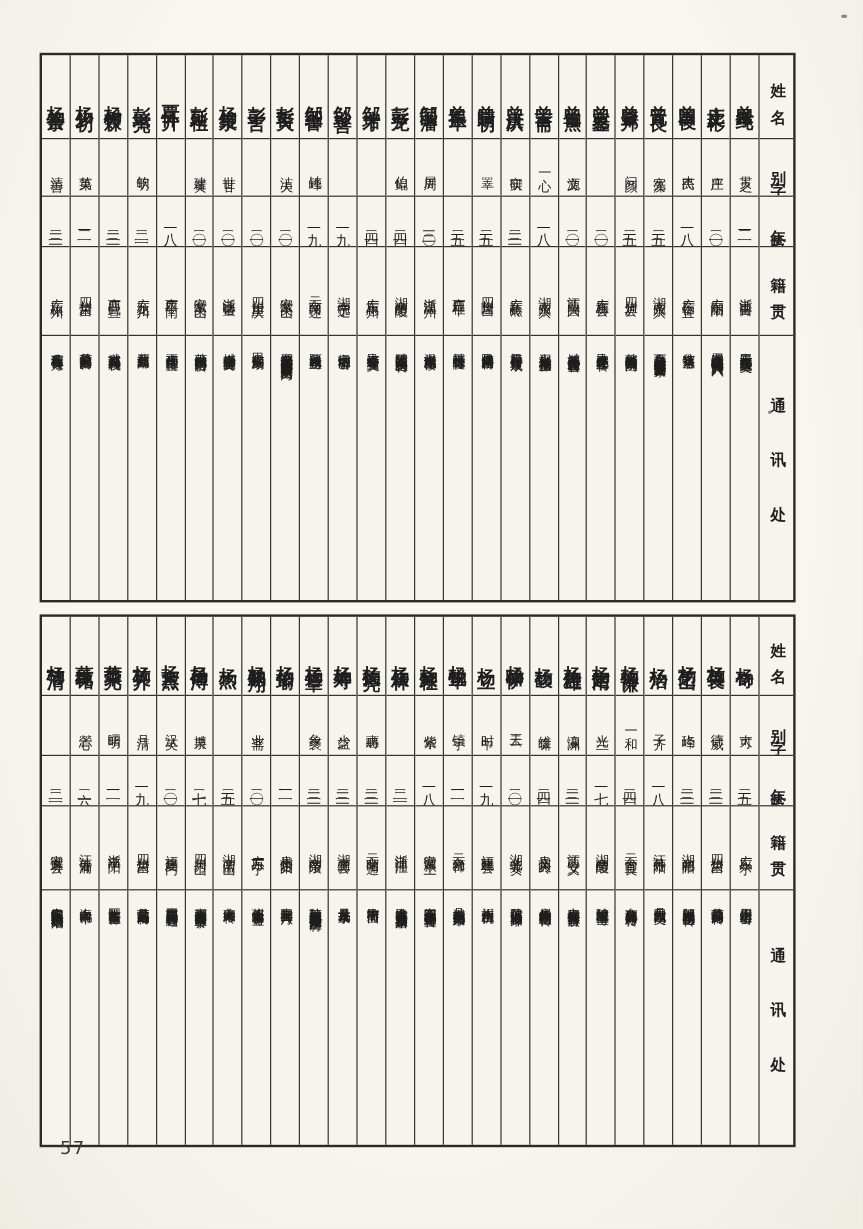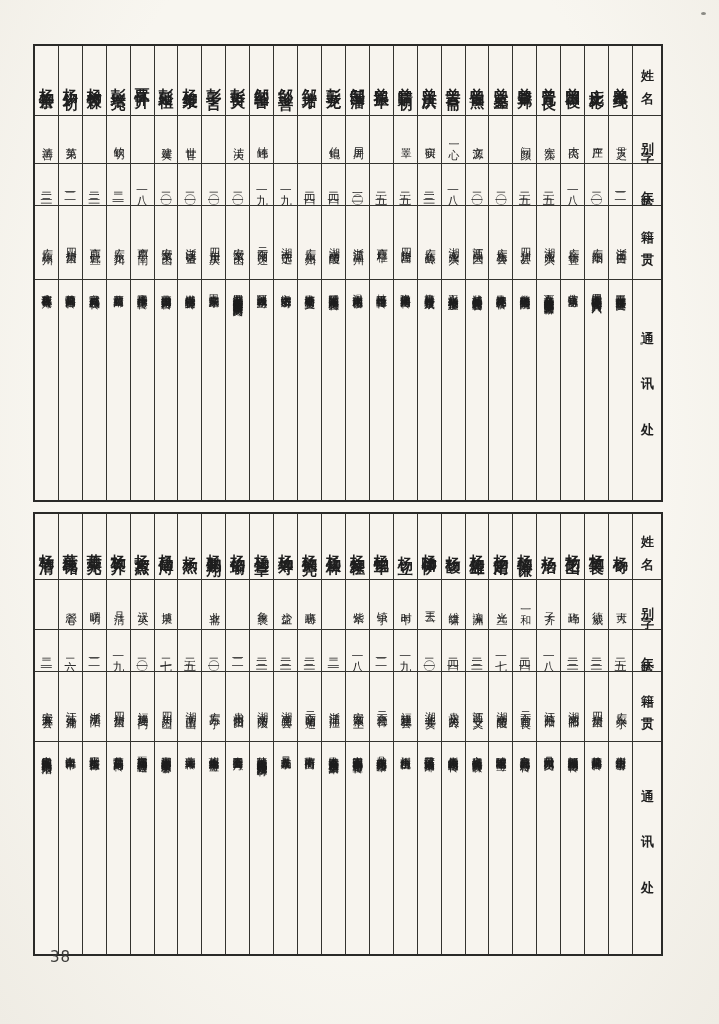--- a/index.html
+++ b/index.html
@@ -1010,17 +1010,17 @@
         </div>
     <div class="cell r-origin">
           <span class="vtext">安徽寿县</span>
         </div>
     <div class="cell r-address">
           <span class="vtext">安徽蚌埠正阳关八坊街杨宅（政治）</span>
         </div>
   </div>
 </div>
 
-  <div class="page-number">38</div>
+  <div class="page-number">57</div>
 
   <span class="speck" style="left:701px;top:12px;width:5px;height:3px;"></span>
   <span class="speck" style="left:640px;top:342px;width:3px;height:3px;"></span>
 </div>
 
 </body></html>

